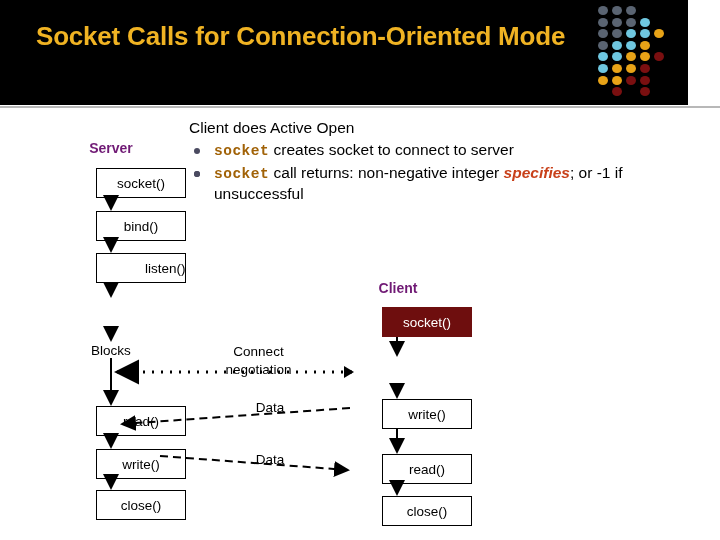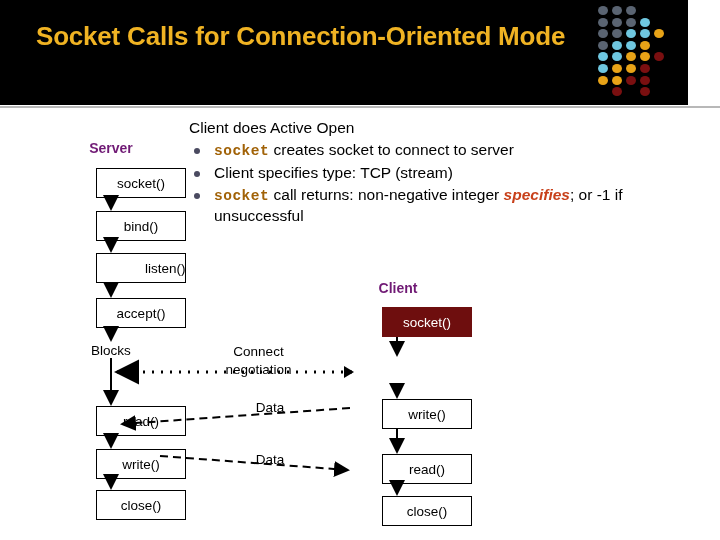--- a/index.html
+++ b/index.html
@@ -207,37 +207,36 @@
 </div>
 <div class="header-rule"></div>
 
 <div class="body-text">
   <div class="body-head">Client does Active Open</div>
   <ul class="bullet-list">
     <li>
       <span class="bullet-dot"></span><span class="code">socket</span><span> creates socket to connect to server</span>
     </li>
     <li>
-      <span class="bullet-dot"></span><span>Client specifies type: TCP (stream)</span>
+      <span class="bullet-dot"></span>
     </li>
     <li>
       <span class="bullet-dot"></span><span class="code">socket</span><span> call returns:  non-negative integer </span><span class="em-descriptor">specifies</span><span>; or -1 if unsuccessful</span>
     </li>
   </ul>
 </div>
 
 <div class="diagram">
 
   <div class="col-label" style="left:65px; top:140px;">Server</div>
   <div class="col-label" style="left:352px; top:280px;">Client</div>
 
   <div class="node" style="left:66px; top:168px;">socket()</div>
   <div class="node" style="left:66px; top:211px;">bind()</div>
   <div class="node" style="left:66px; top:253px;padding-left:48px;">listen()</div>
-  <div class="node" style="left:66px; top:298px;">accept()</div>
   <div class="plain-label" style="left:66px; top:343px;">Blocks</div>
   <div class="node" style="left:66px; top:406px;">read()</div>
   <div class="node" style="left:66px; top:449px;">write()</div>
   <div class="node" style="left:66px; top:490px;">close()</div>
 
   <div class="node highlight" style="left:352px; top:307px;">socket()</div>
   <div class="node" style="left:352px; top:399px;">write()</div>
   <div class="node" style="left:352px; top:454px;">read()</div>
   <div class="node" style="left:352px; top:496px;">close()</div>
 

